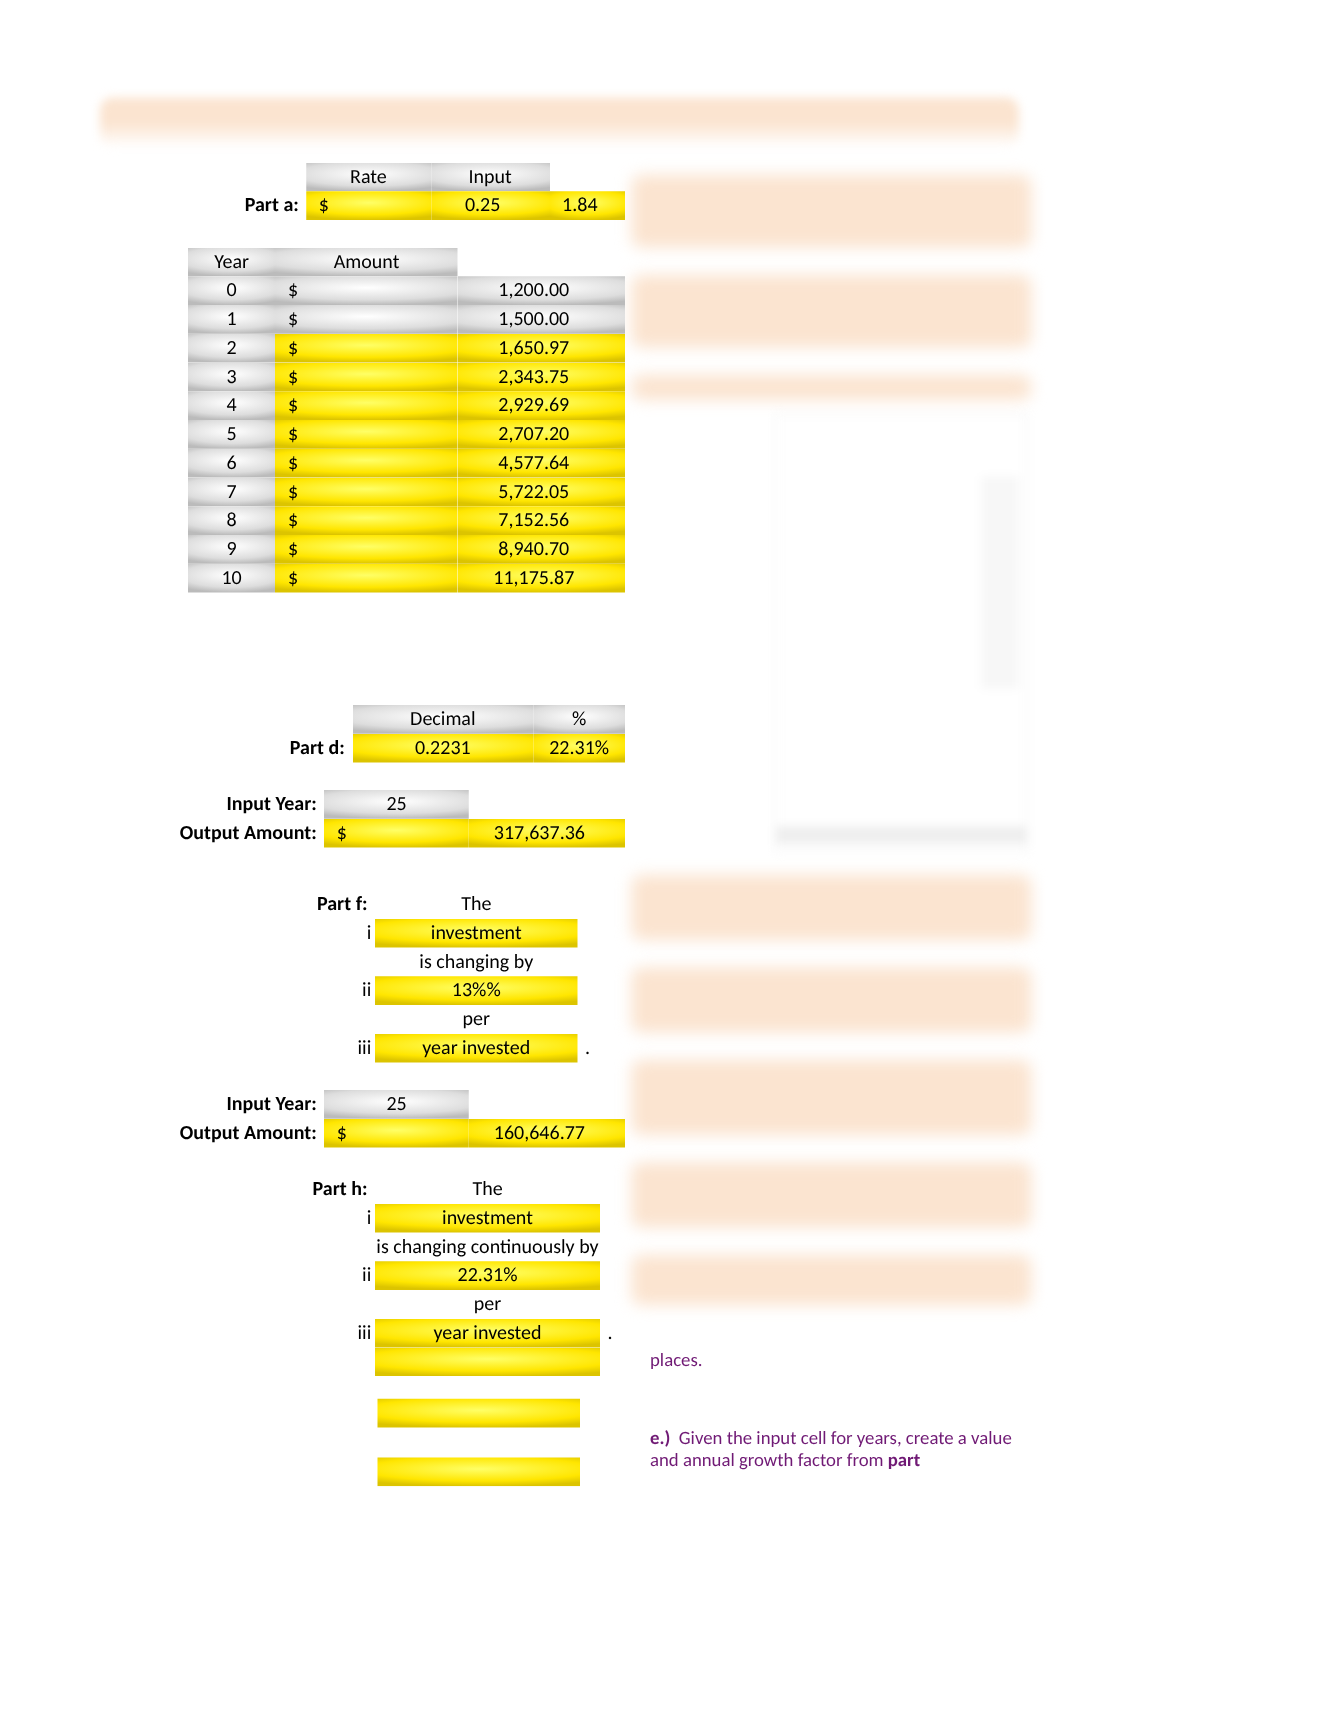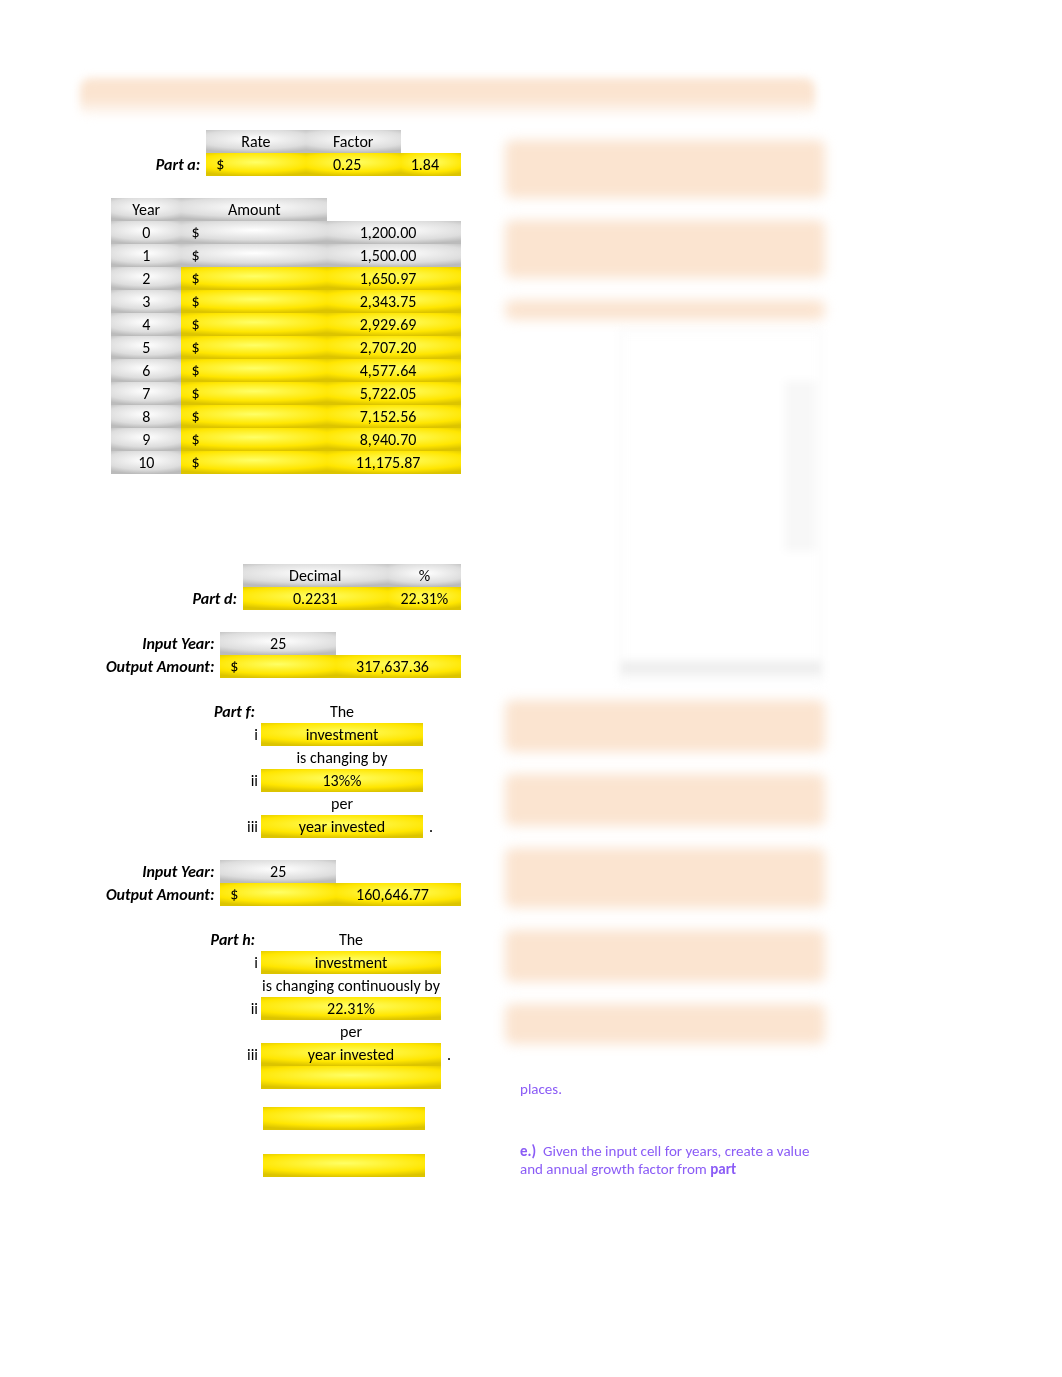--- a/index.html
+++ b/index.html
@@ -7,21 +7,21 @@
     padding: 0;
     font-family: Calibri, Arial, sans-serif;
     font-size: 16px;
     background: #fff;
     width: 1062px;
     filter: blur(0.3px);
   }
   .page {
     position: relative;
     padding-top: 78px;
-    padding-left: 41px;
+    padding-left: 80px;
   }
   .overlay-blur-top {
     position: absolute;
     left: 80px;
     top: 78px;
     width: 735px;
     height: 40px;
     background: linear-gradient(180deg, #fbe4d0 0%, #fbe4d0 50%, #fff 100%);
     filter: blur(4px);
     border-radius: 10px;
@@ -100,21 +100,20 @@
   .yellow {
     background: #ffff00;
     background: radial-gradient(ellipse 80% 60% at 50% 40%, #ffff66 0%, #ffe600 70%, #dcc400 100%);
     color: #000;
     filter: blur(0.5px);
   }
   .label-cell {
     text-align: right;
     font-weight: bold;
     padding-right: 6px;
-    font-style: italic;
   }
   .dollar { text-align: left; padding-left: 10px; width: 18px; }
   .amt { text-align: center; padding-right: 12px; }
 
   
   .w-year { width: 78px; }
   .w-amount { width: 162px; }
   .w-amount-inner { width: 144px; }
   .w-label { width: 150px; }
   .w-rate { width: 162px; }
@@ -138,41 +137,41 @@
     border-radius: 8px;
   }
 
   .below-chart {
     position: absolute;
     left: 520px;
     top: 1080px;
     width: 300px;
   }
   .below-chart .line {
-    color: #8b5cf6;
+    color: #701a75;
     font-size: 15px;
     margin-bottom: 30px;
   }
   .below-chart .line b.pl { font-weight: bold; }
   .below-chart .places { margin-bottom: 44px; }
   .period { padding-left:6px; }
 </style>
 </head>
 <body>
 
 <div class="page">
   <div class="overlay-blur-top"></div>
 
   <div class="left-col">
 
     <div class="tbl" style="margin-top:52px;">
       <div class="row">
         <div class="cell w-label"></div>
         <div class="cell hdr w-rate">Rate</div>
-        <div class="cell hdr w-factor">Factor</div>
+        <div class="cell hdr w-factor">Input</div>
       </div>
       <div class="row">
         <div class="cell label-cell w-label">Part a:</div>
         <div class="cell yellow dollar" style="width:18px;">$</div>
         <div class="cell yellow amt" style="width:144px;">0.25</div>
         <div class="cell yellow amt w-factor">1.84</div>
       </div>
     </div>
 
     <div class="tbl" style="margin-top:22px;">
@@ -261,21 +260,21 @@
       </div>
       <div class="row">
         <div class="cell label-cell" style="width:190px;">Output Amount:</div>
         <div class="cell yellow dollar">$</div>
         <div class="cell yellow amt" style="width:144px;">317,637.36</div>
       </div>
     </div>
 
     <div class="small-gap"></div>
 
-    <div class="tbl" style="margin-top:0; margin-left:30px;">
+    <div class="tbl" style="margin-top:12px; margin-left:30px;">
       <div class="row">
         <div class="cell label-cell" style="width:190px;">Part f:</div>
         <div class="cell w-rate">The</div>
       </div>
       <div class="row">
         <div class="cell w-i" style="width:190px; text-align:right;">i</div>
         <div class="cell yellow w-rate">investment</div>
       </div>
       <div class="row">
         <div class="cell" style="width:190px;"></div>

